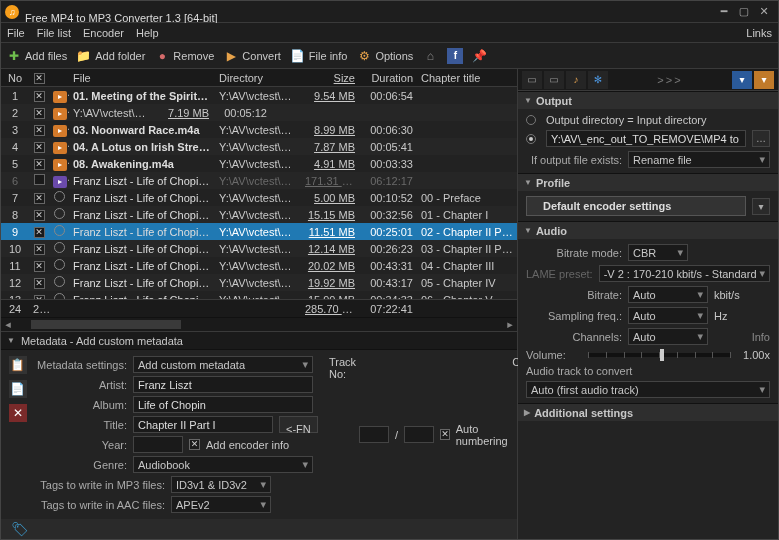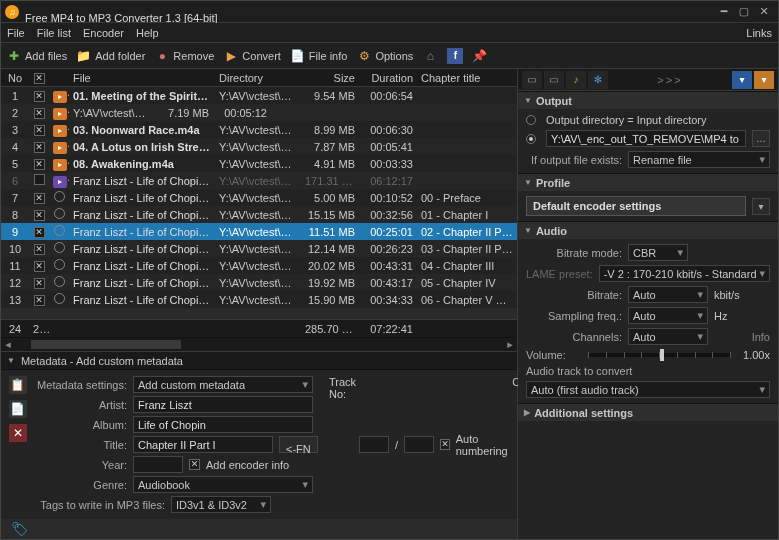--- a/index.html
+++ b/index.html
@@ -15,21 +15,21 @@
 .toolbar { height:26px; background:#202020; display:flex; align-items:center; padding:0 6px; gap:10px; border-bottom:1px solid #3a3a3a; }
 .tbtn { display:flex; align-items:center; gap:4px; color:#ccc; cursor:pointer; }
 .tbtn .ic { width:14px; height:14px; display:flex; align-items:center; justify-content:center; font-size:12px; }
 .ic.add { color:#6fbf4d; } .ic.folder { color:#e6a24a; } .ic.remove { color:#d46a6a; } .ic.convert { color:#e6a24a; } .ic.info { color:#e6a24a; } .ic.opts { color:#e6a24a; }
 .ic.home { color:#888; } .ic.fb { background:#3b5998; color:#fff; width:16px; height:16px; font-weight:bold; font-size:10px;} .ic.pin{ color:#3fa03f; }
 .main { flex:1; display:flex; overflow:hidden; }
 .left { flex:1; display:flex; flex-direction:column; border-right:1px solid #3a3a3a; min-width:0; }
 .right { width:260px; display:flex; flex-direction:column; background:#232323; overflow:auto; }
 .thead { display:flex; background:#1a1a1a; height:18px; align-items:center; border-bottom:1px solid #3a3a3a; }
 .th, .td { padding:0 4px; overflow:hidden; white-space:nowrap; text-overflow:ellipsis; }
-.c-no{width:28px; text-align:center;} .c-chk{width:20px;text-align:center;} .c-ic{width:20px;text-align:center;} .c-file{flex:1;} .c-dir{width:86px;} .c-size{width:58px;text-align:right;} .c-dur{width:58px;text-align:right;} .c-ch{width:100px;}
+.c-no{width:28px; text-align:center;} .c-chk{width:20px;text-align:center;} .c-ic{width:20px;text-align:center;} .c-file{flex:1;} .c-dir{width:86px;} .c-size{width:58px;text-align:right;text-decoration:underline;} .c-dur{width:58px;text-align:right;} .c-ch{width:100px;}
 .tbody { overflow:auto; flex:1; }
 .row { display:flex; height:17px; align-items:center; }
 .row.norm { background:#222; } .row.alt{ background:#262626; }
 .row.muted .td { color:#6a6a6a; }
 .row.sel { background:#2079b3; }
 .row.sel .td { color:#fff; }
 .row .td.c-file { color:#ddd; }
 .row.bold .td.c-file { font-weight:600; }
 .fileic { width:14px; height:12px; display:inline-block; background:#d47a2a; border-radius:2px; font-size:8px; color:#fff; text-align:center; line-height:12px;}
 .fileic.m4b{ background:#6a4aaa; }
@@ -69,21 +69,21 @@
 .rinput{background:#1a1a1a;border:1px solid #444;height:17px;padding:0 4px;color:#ddd;flex:1;}
 .rsel{background:#1a1a1a;border:1px solid #444;height:17px;padding:0 4px;color:#ddd;display:flex;align-items:center;position:relative;min-width:60px;}
 .rsel::after{content:"▾";position:absolute;right:4px;color:#888;}
 .radio{width:10px;height:10px;border:1px solid #777;border-radius:50%;display:inline-block;margin-right:4px;position:relative;}
 .radio.on::after{content:"";position:absolute;inset:2px;background:#ccc;border-radius:50%;}
 .miniic{width:18px;height:17px;background:#2a2a2a;border:1px solid #444;display:flex;align-items:center;justify-content:center;color:#aaa;font-size:10px;}
 .slider{flex:1;height:4px;background:#111;position:relative;margin:0 6px;}
 .slider .ticks{position:absolute;inset:0;display:flex;justify-content:space-between;}
 .slider .ticks span{width:1px;height:6px;background:#555;margin-top:-1px;}
 .slider .knob{position:absolute;left:50%;top:-4px;width:4px;height:12px;background:#ccc;}
-.accent-box{background:#333;border:1px solid #555;padding:3px 6px;color:#ddd;font-weight:600;}
+.accent-box{background:#333;border:1px solid #555;padding:3px 16px;color:#ddd;font-weight:600;}
 .tagico{color:#3ea0d6;font-size:14px;padding:4px;}
 </style>
 </head>
 <body>
 
 <div class="window">
   <div class="titlebar">
     <span class="logo">♫</span>
     <span class="title">Free MP4 to MP3 Converter 1.3  [64-bit]</span>
     <span class="winbtn">━</span>
@@ -336,20 +336,26 @@
               <div class="sel" style="width:180px">
                 <span>Audiobook</span>
               </div>
             </div>
           <div class="frow">
               <span class="lbl2">Tags to write in MP3 files:</span>
               <div class="sel" style="width:100px">
                 <span>ID3v1 &amp; ID3v2</span>
               </div>
             </div>
+          <div class="frow">
+              <span class="lbl2">Tags to write in AAC files:</span>
+              <div class="sel" style="width:100px">
+                <span>APEv2</span>
+              </div>
+            </div>
         </div>
         <div class="col2">
           <span>Track No:</span>
           <div class="frow">
               <input style="width: 30px;">
               <span>/</span>
               <input style="width: 30px;">
               <span class="chk on"></span>
               <span>Auto numbering</span>
             </div>

